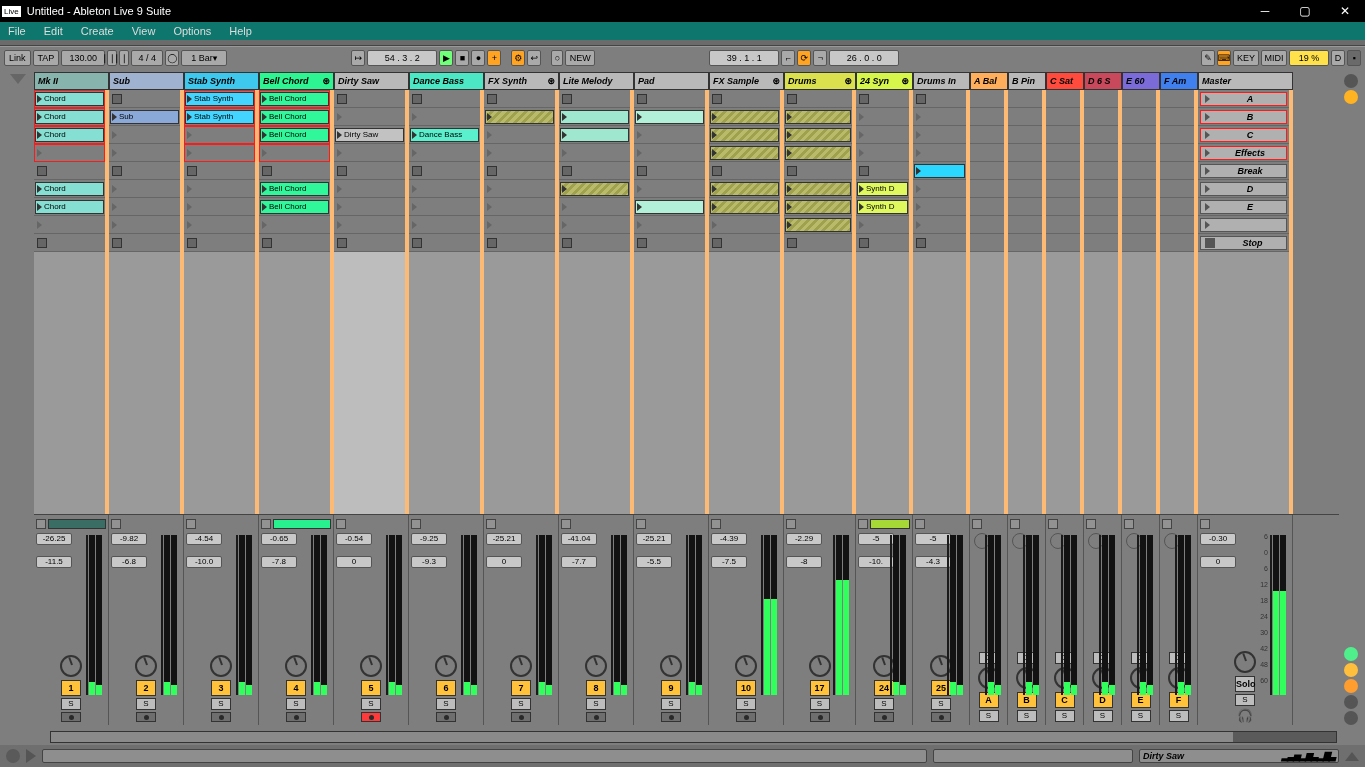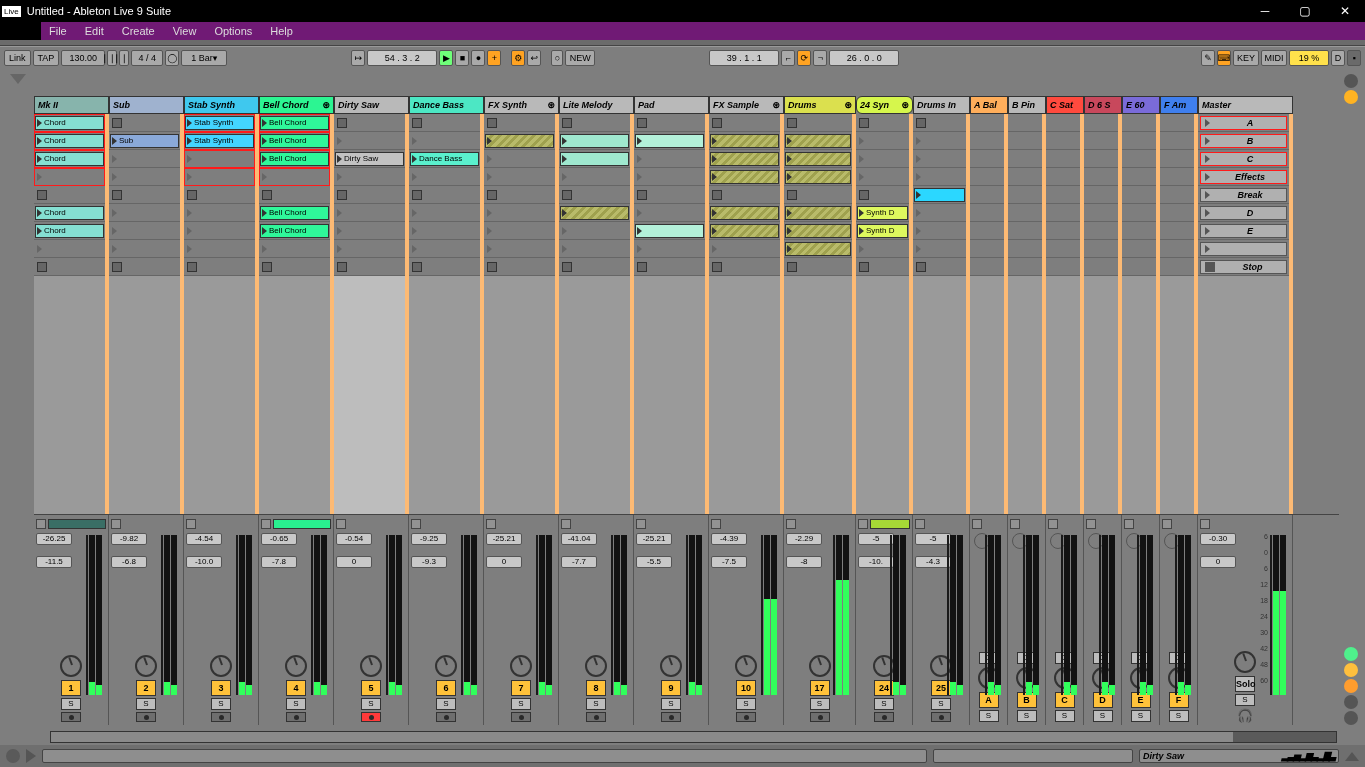--- a/index.html
+++ b/index.html
@@ -2,31 +2,31 @@
 <html><head>
 <meta charset="utf-8">
 <style>
   * { margin:0; padding:0; box-sizing:border-box; font-family:"Segoe UI",Arial,sans-serif; }
   body { background:#000; width:1365px; height:767px; overflow:hidden; font-size:10px; color:#000; }
   .win-titlebar { height:22px; background:#000; color:#fff; display:flex; align-items:center; padding-left:2px; }
   .win-titlebar .live-icon { background:#fff; color:#000; font-size:8px; padding:1px 2px; margin-right:6px; font-weight:normal; }
   .win-titlebar .title { font-size:11px; }
   .win-ctrl { margin-left:auto; display:flex; }
   .win-ctrl span { width:40px; text-align:center; color:#fff; font-size:12px; }
-  .menubar { height:18px; background:#701a75; color:#ddd; display:flex; align-items:center; padding-left:8px; gap:18px; font-size:11px;margin-left:41px; }
+  .menubar { height:18px; background:#0f766e; color:#ddd; display:flex; align-items:center; padding-left:8px; gap:18px; font-size:11px; }
   .app { background:#7e7e7e; height:727px; display:flex; flex-direction:column; }
   .topbar { height:22px; background:#7e7e7e; border-top:1px solid #999; display:flex; align-items:center; padding:0 4px; gap:2px; }
   .chip { background:#a9a9a9; border:1px solid #555; height:16px; display:inline-flex; align-items:center; justify-content:center; padding:0 4px; font-size:9px; border-radius:2px; }
   .chip.orange { background:#ffa322; }
   .chip.yellow { background:#ffe14b; }
   .flex-gap { width:120px; }
   .main { flex:1; display:flex; padding:4px; gap:2px; }
   .leftgutter { width:28px; display:flex; flex-direction:column; align-items:center; }
   .leftgutter .tri { width:0;height:0;border-left:8px solid transparent;border-right:8px solid transparent;border-top:10px solid #666; margin-top:2px; }
-  .session { flex:1; background:#7e7e7e; display:flex; flex-direction:column;margin-top:24px; }
+  .session { flex:1; background:#7e7e7e; display:flex; flex-direction:column; }
   .rightgutter { width:20px; background:#7e7e7e; display:flex; flex-direction:column; align-items:center; gap:2px; padding-top:2px;}
   .rightgutter .dot { width:14px;height:14px;border-radius:7px;background:#555;}
   .rightgutter .dot.on { background:#ffb322;}
   .track-headers { display:flex; height:18px; }
   .trackhead { border:1px solid #333; display:flex; align-items:center; padding:0 3px; font-size:9px; font-style:italic; font-weight:bold; overflow:hidden; white-space:nowrap; }
   .clipgrid { display:flex; flex:1; border-bottom:1px solid #444;}
   .trackcol { display:flex; flex-direction:column; border-right:4px solid #fdba74; }
   .cliprow { height:18px; border-bottom:1px solid #666; display:flex; align-items:center; padding:0 1px; }
   .clip { height:14px; border:1px solid #333; display:flex; align-items:center; font-size:8px; padding-left:1px; overflow:hidden; white-space:nowrap; flex:1;}
   .clip .play { width:0;height:0;border-top:4px solid transparent;border-bottom:4px solid transparent;border-left:5px solid #333; margin-right:2px;}
@@ -135,21 +135,21 @@
           <div class="trackhead" style="width: 75px; background: rgb(159, 178, 207);">Sub</div>
           <div class="trackhead" style="width: 75px; background: rgb(63, 200, 238);">Stab Synth</div>
           <div class="trackhead" style="width: 75px; background: rgb(44, 245, 146);">Bell Chord<span style="margin-left: auto; font-style: normal;"> ⊛</span></div>
           <div class="trackhead" style="width: 75px; background: rgb(185, 185, 185);">Dirty Saw</div>
           <div class="trackhead" style="width: 75px; background: rgb(76, 231, 196);">Dance Bass</div>
           <div class="trackhead" style="width: 75px; background: rgb(185, 185, 185);">FX Synth<span style="margin-left: auto; font-style: normal;"> ⊛</span></div>
           <div class="trackhead" style="width: 75px; background: rgb(185, 185, 185);">Lite Melody</div>
           <div class="trackhead" style="width: 75px; background: rgb(185, 185, 185);">Pad</div>
           <div class="trackhead" style="width: 75px; background: rgb(185, 185, 185);">FX Sample<span style="margin-left: auto; font-style: normal;"> ⊛</span></div>
           <div class="trackhead" style="width: 72px; background: rgb(219, 224, 78);">Drums<span style="margin-left: auto; font-style: normal;"> ⊛</span></div>
-          <div class="trackhead" style="width: 57px; background: rgb(214, 246, 76); border-radius: 6px;">24 Syn<span style="margin-left: auto; font-style: normal;"> ⊛</span></div>
+          <div class="trackhead" style="width: 57px; background: rgb(214, 246, 76);">24 Syn<span style="margin-left: auto; font-style: normal;"> ⊛</span></div>
           <div class="trackhead" style="width: 57px; background: rgb(185, 185, 185);">Drums In</div>
           <div class="trackhead" style="width: 38px; background: rgb(255, 174, 91);">A Bal</div>
           <div class="trackhead" style="width: 38px; background: rgb(185, 185, 185);">B Pin</div>
           <div class="trackhead" style="width: 38px; background: rgb(255, 74, 62);">C Sat</div>
           <div class="trackhead" style="width: 38px; background: rgb(200, 72, 92);">D 6 S</div>
           <div class="trackhead" style="width: 38px; background: rgb(122, 107, 217);">E 60</div>
           <div class="trackhead" style="width: 38px; background: rgb(63, 127, 238);">F Am</div>
           <div class="trackhead" style="width: 95px; background: rgb(185, 185, 185);">Master</div>
         </div>
         <div class="clipgrid">

